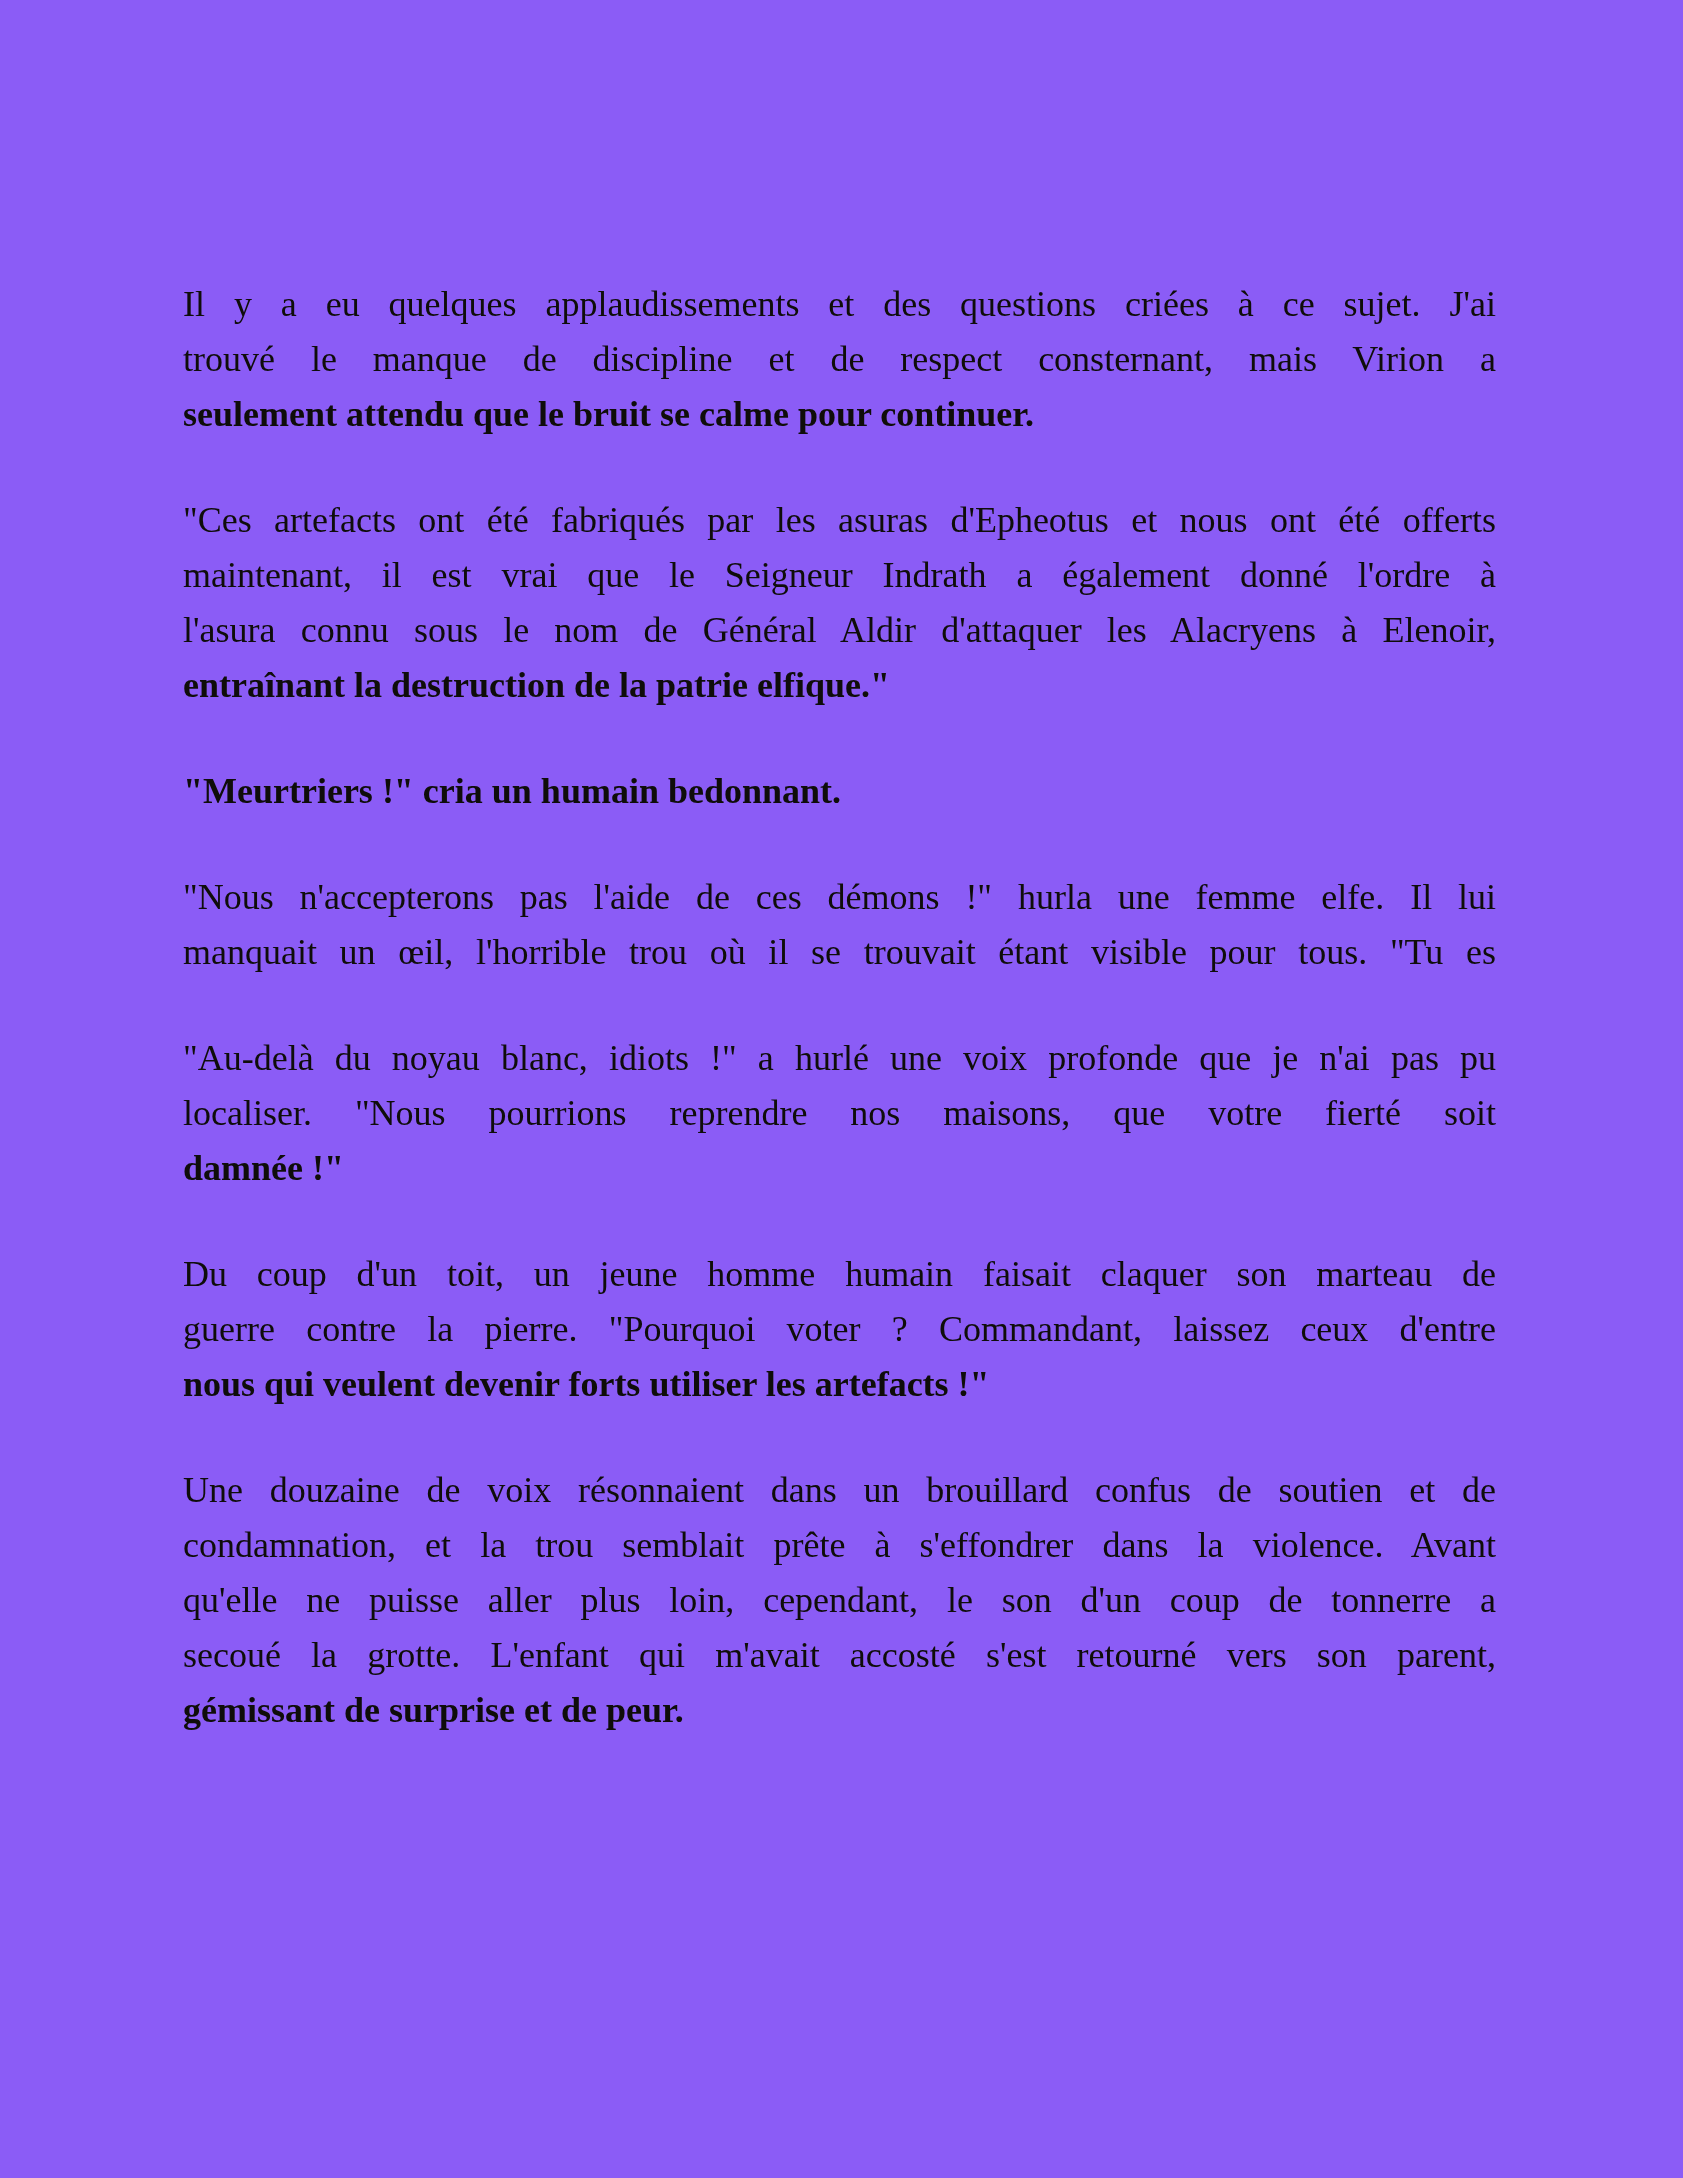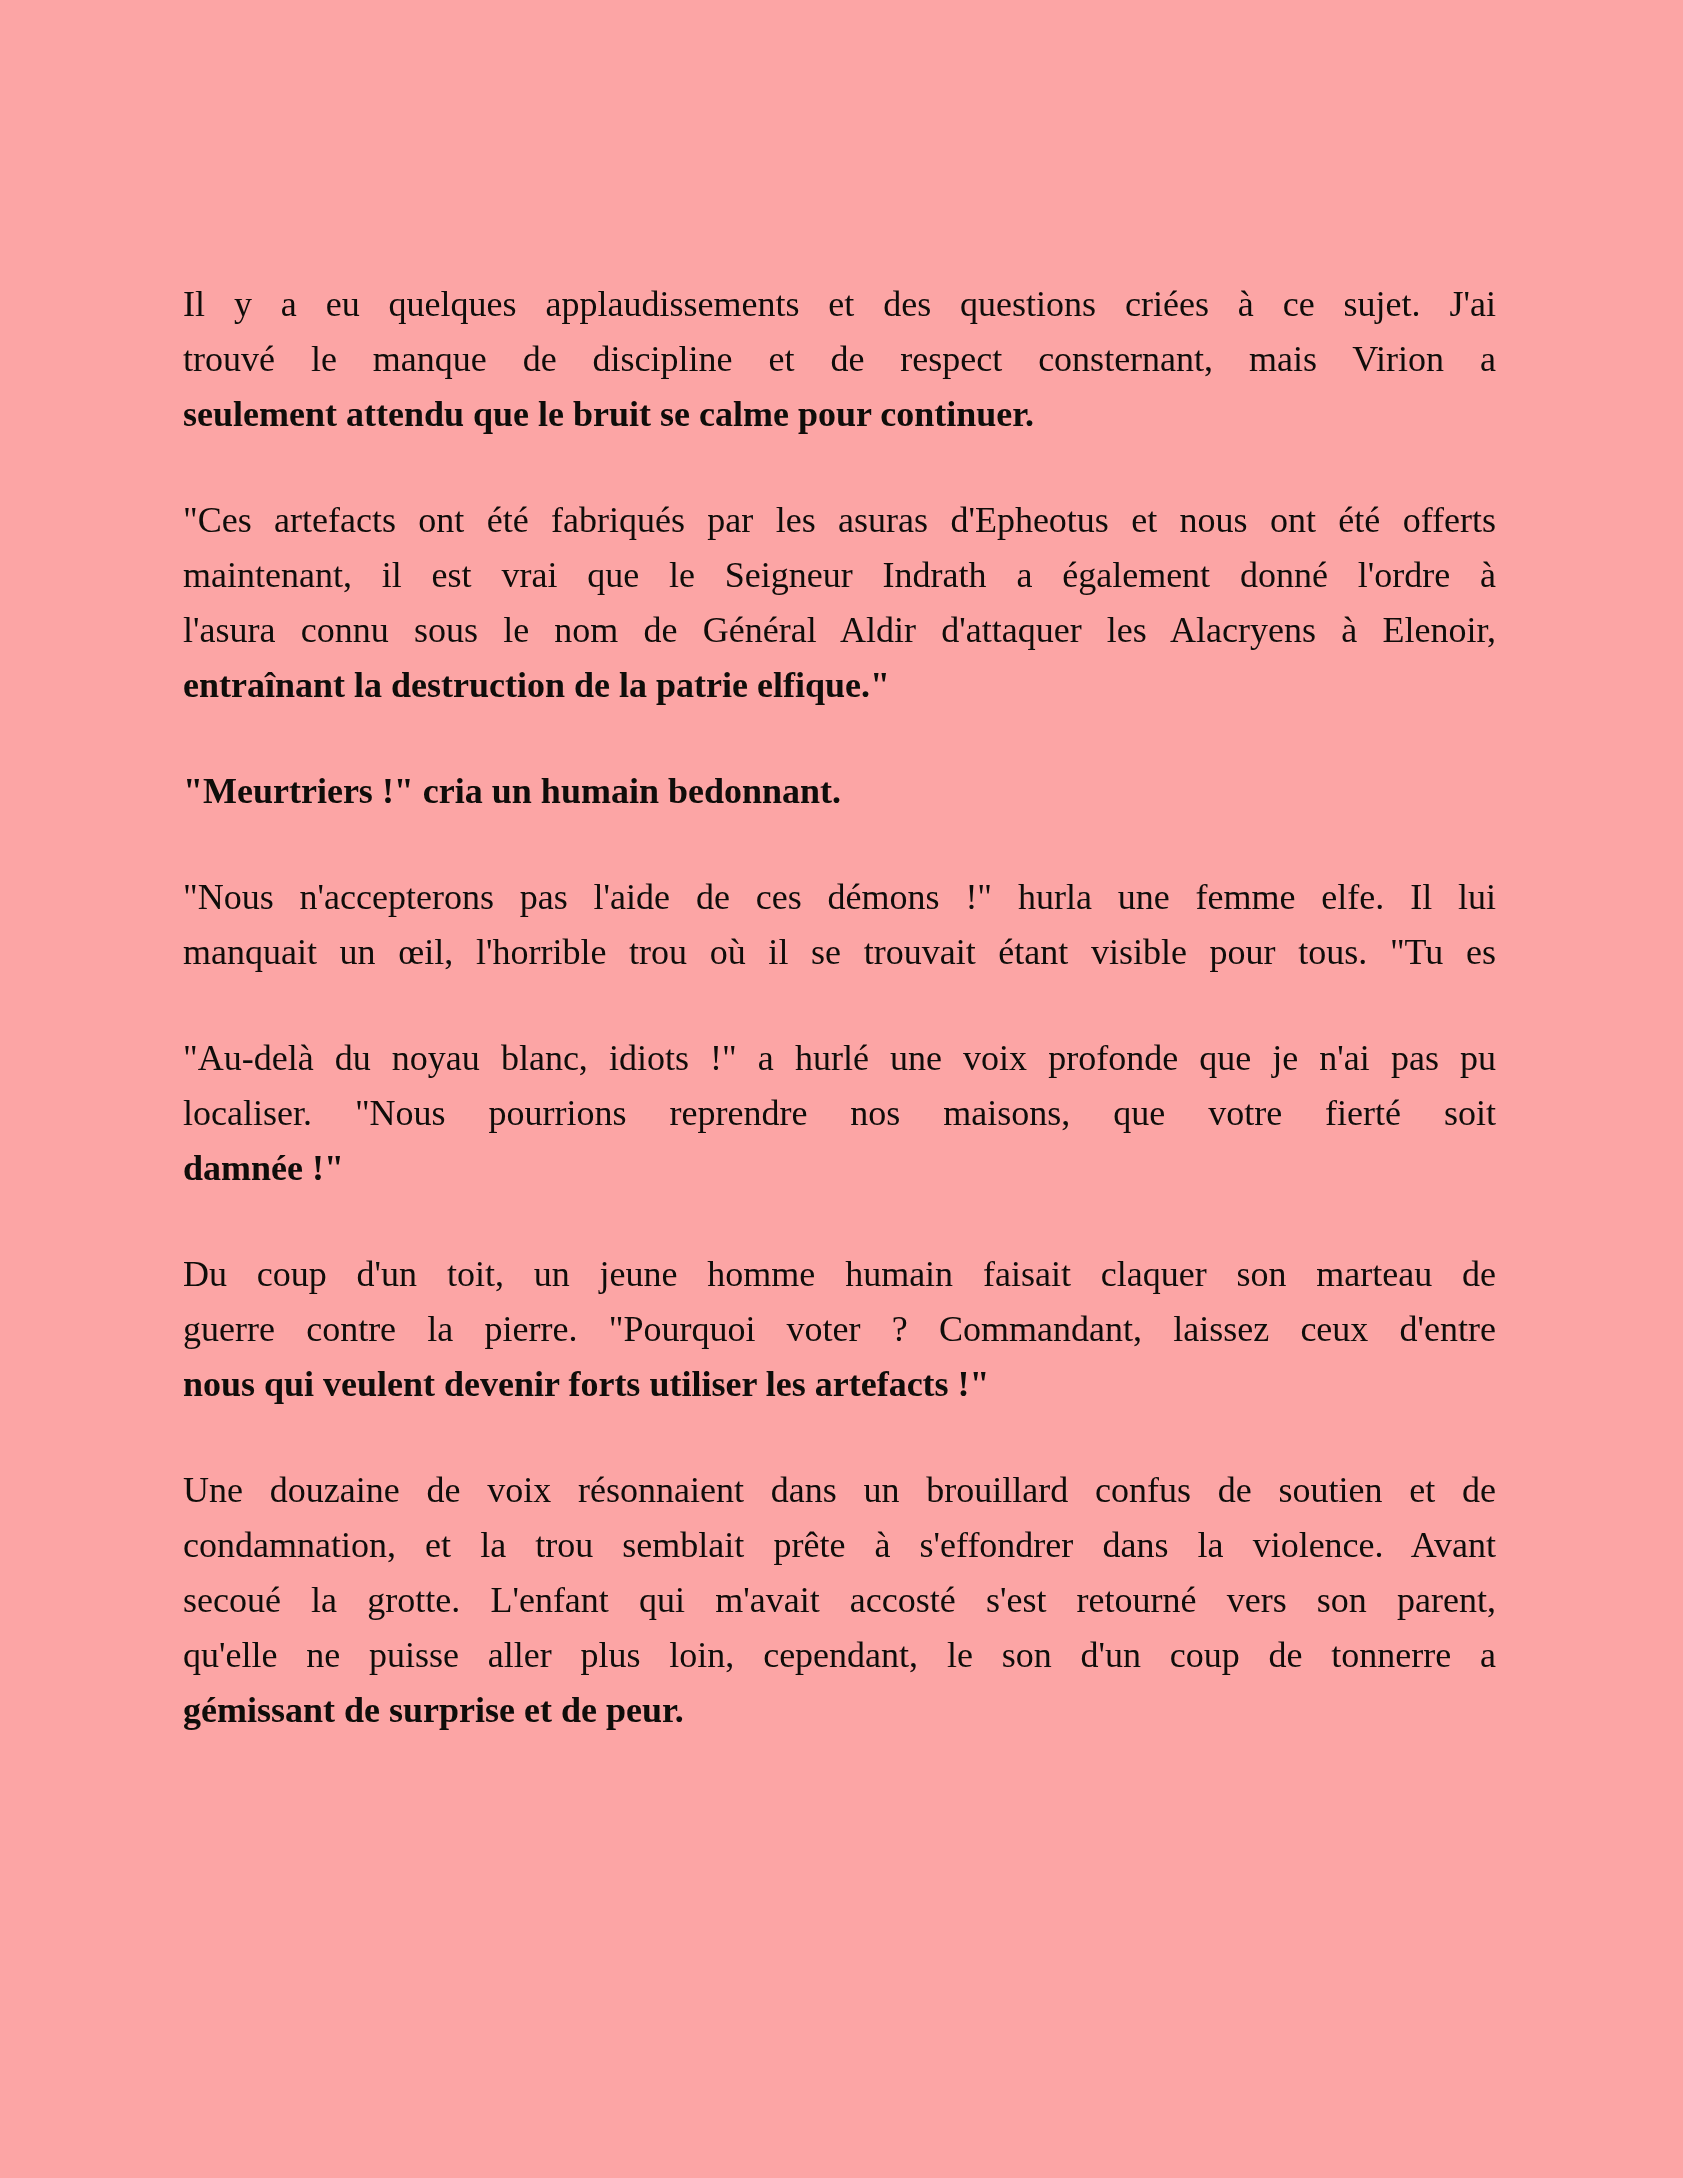--- a/index.html
+++ b/index.html
@@ -9,21 +9,21 @@
   body {
     width: 1683px;
     height: 2178px;
     background: #ffffff;
     font-family: "Liberation Serif", "DejaVu Serif", serif;
   }
   .page {
     position: relative;
     width: 1683px;
     height: 2178px;
-    background: #fca5a5;
+    background: #8b5cf6;
     overflow: hidden;
   }
   .text-block {
     position: absolute;
     left: 183px;
     top: 277px;
     width: 1313px;
     color: #0f0d0a;
     font-size: 36px;
     line-height: 55px;
@@ -70,19 +70,19 @@
         <div class="line last">damnée !"</div>
       </div>
       <div class="paragraph">
         <div class="line">Du coup d'un toit, un jeune homme humain faisait claquer son marteau de</div>
         <div class="line">guerre contre la pierre. "Pourquoi voter ? Commandant, laissez ceux d'entre</div>
         <div class="line last">nous qui veulent devenir forts utiliser les artefacts !"</div>
       </div>
       <div class="paragraph">
         <div class="line">Une douzaine de voix résonnaient dans un brouillard confus de soutien et de</div>
         <div class="line">condamnation, et la trou semblait prête à s'effondrer dans la violence. Avant</div>
+        <div class="line">qu'elle ne puisse aller plus loin, cependant, le son d'un coup de tonnerre a</div>
         <div class="line">secoué la grotte. L'enfant qui m'avait accosté s'est retourné vers son parent,</div>
-        <div class="line">qu'elle ne puisse aller plus loin, cependant, le son d'un coup de tonnerre a</div>
         <div class="line last">gémissant de surprise et de peur.</div>
       </div>
     </div>
 </div>
 
 
 </body></html>

